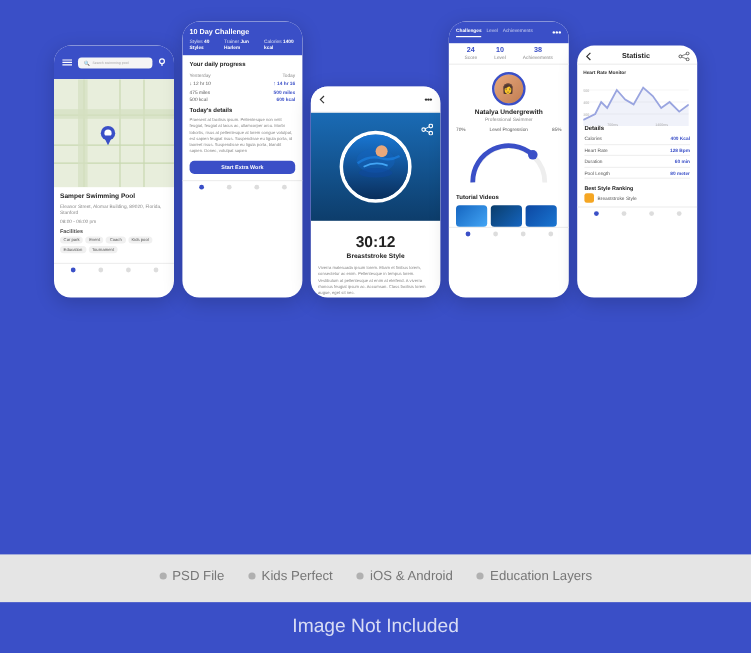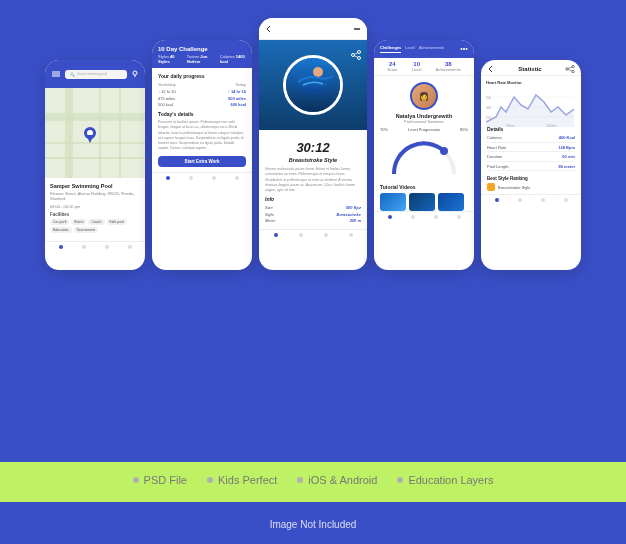--- a/index.html
+++ b/index.html
@@ -54,22 +54,21 @@
 
     
     .phone-2 {
       width: 100px;
       height: 230px;
     }
 
     
     .phone-3 {
       width: 108px;
-      height: 252px;
-      font-style: italic;
+      height: 176px;
     }
 
     
     .phone-4 {
       width: 100px;
       height: 230px;
     }
 
     
     .phone-5 {
@@ -437,21 +436,21 @@
       background: #f5a623;
     }
 
     .style-name {
       font-size: 4px;
       color: #555;
     }
 
     
     .bottom-section {
-      background: #bef264;
+      background: #e5e5e5;
       padding: 12px 20px 8px;
       display: flex;
       flex-direction: column;
       align-items: center;
     }
 
     .features-row {
       display: flex;
       gap: 20px;
       align-items: center;
@@ -479,21 +478,21 @@
 
     
     .footer-section {
       background: #3a4fc7;
       padding: 12px;
       text-align: center;
     }
 
     .footer-text {
       color: rgba(255,255,255,0.8);
-      font-size: 10px;
+      font-size: 16px;
       text-align: right;
     }
 
     .phone-bottom-nav {
       display: flex;
       justify-content: space-around;
       padding: 3px 4px;
       border-top: 0.5px solid #eee;
     }
 

